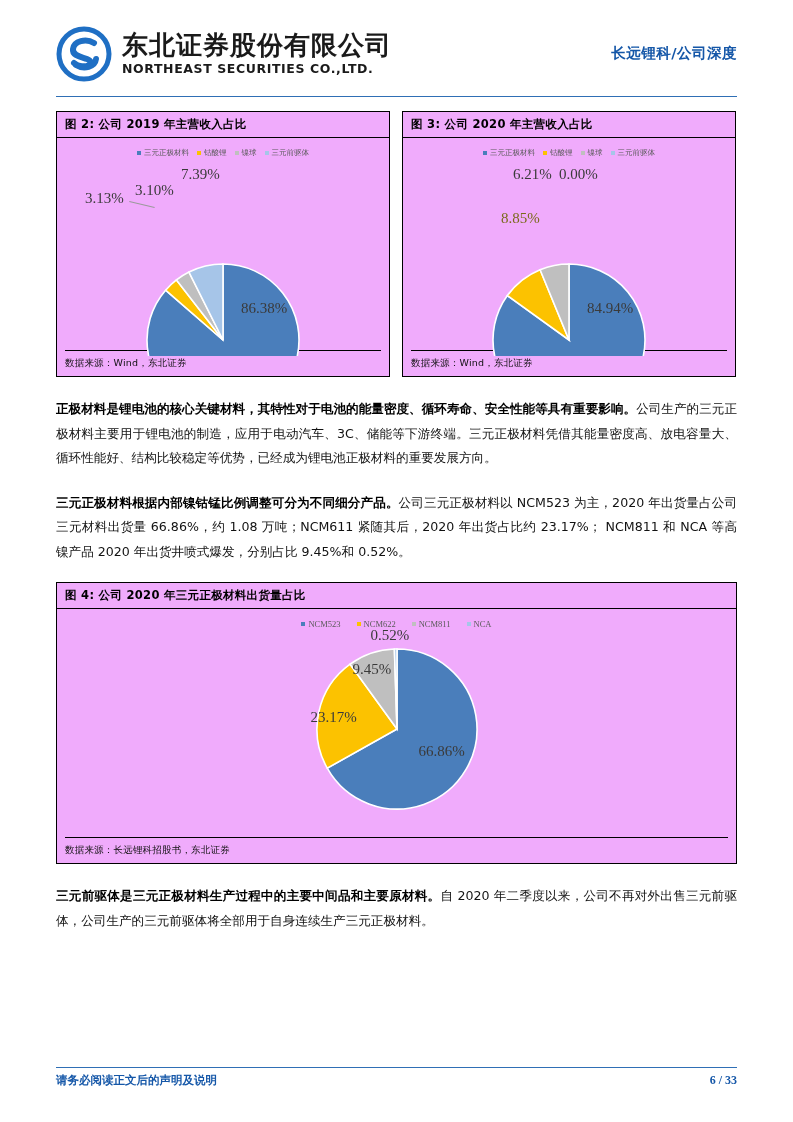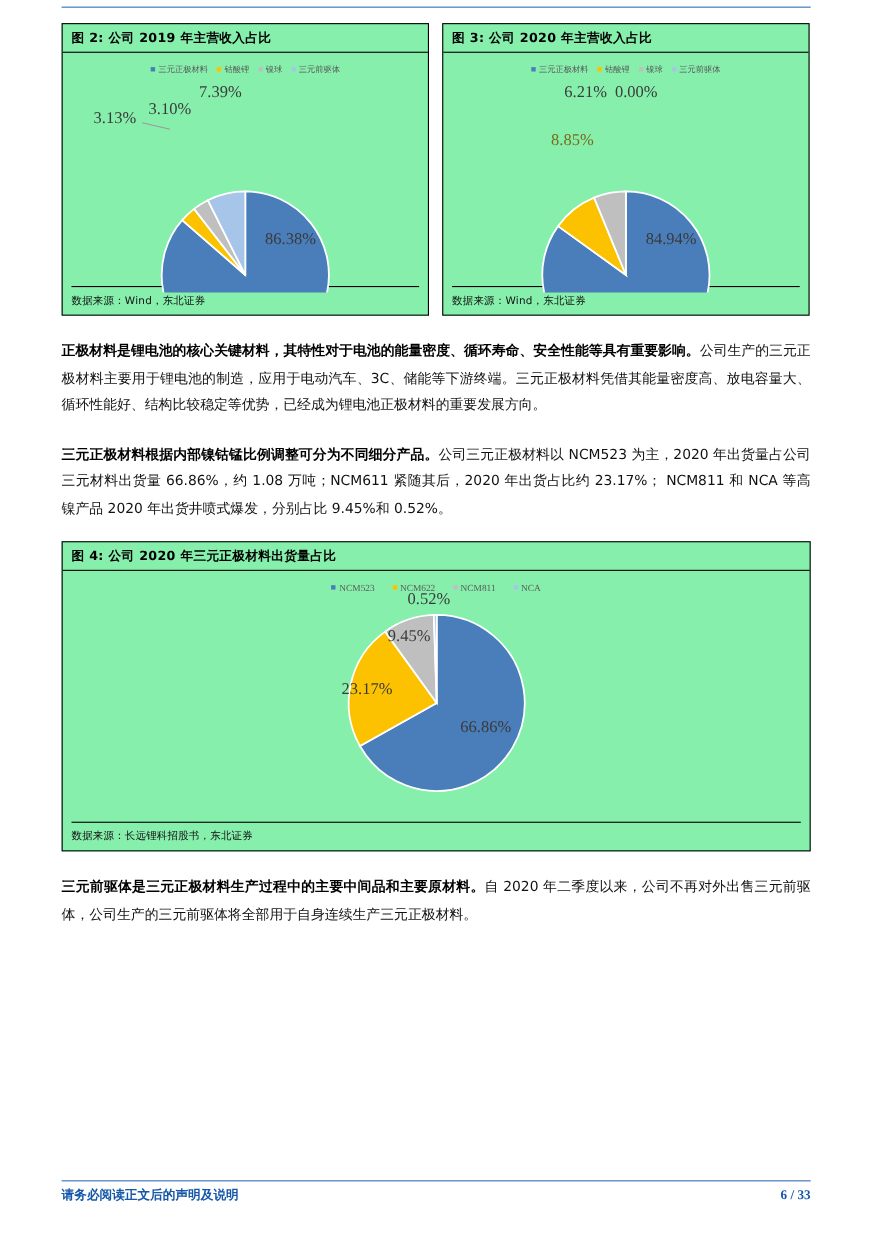--- a/index.html
+++ b/index.html
@@ -79,21 +79,21 @@
 
   
   .figure-row {
     display: flex;
     gap: 12px;
     margin-top: 14px;
   }
   .figure-box {
     border: 1px solid #000000;
     box-sizing: border-box;
-    background: #86efac;
+    background: #f0abfc;
     position: relative;
   }
   .figure-box.half { width: 334px; }
   .figure-box.full { width: 681px; }
 
   .fig-title {
     font-family: "DejaVu Sans", sans-serif;
     font-weight: bold;
     font-size: 11.5px;
     color: #000;
@@ -210,20 +210,36 @@
   .footer-page {
     font-family: "Liberation Serif", serif;
     font-size: 12px;
   }
 </style>
 </head>
 <body>
 
 <div class="page">
 
+  <div class="header">
+    <div class="brand">
+      <span class="brand-logo">
+        <svg viewBox="0 0 56 56" width="56" height="56">
+          <circle cx="28" cy="28" r="25" fill="none" stroke="#1f6fc4" stroke-width="5"></circle>
+          <path d="M38 17 C30 12, 18 15, 17 23 C16 30, 26 31, 31 33 C35 34.6, 36 37, 33 39 C29.5 41.4, 22 40.5, 18 37" fill="none" stroke="#1f6fc4" stroke-width="6" stroke-linecap="round"></path>
+          <path d="M20 39 C28 44, 39 41, 40 33" fill="none" stroke="#1f6fc4" stroke-width="6" stroke-linecap="round"></path>
+        </svg>
+      </span>
+      <span class="brand-text">
+        <span class="brand-cn">东北证券股份有限公司</span>
+        <span class="brand-en">NORTHEAST SECURITIES CO.,LTD.</span>
+      </span>
+    </div>
+    <div class="header-right">长远锂科/公司深度</div>
+  </div>
   <hr class="header-rule">
 
   <div class="figure-row">
 
     <div class="figure-box half">
       <div class="fig-title">图 2:  公司 2019 年主营收入占比</div>
       <div class="fig-body half">
 
         <div class="legend">
           <span class="legend-item">

